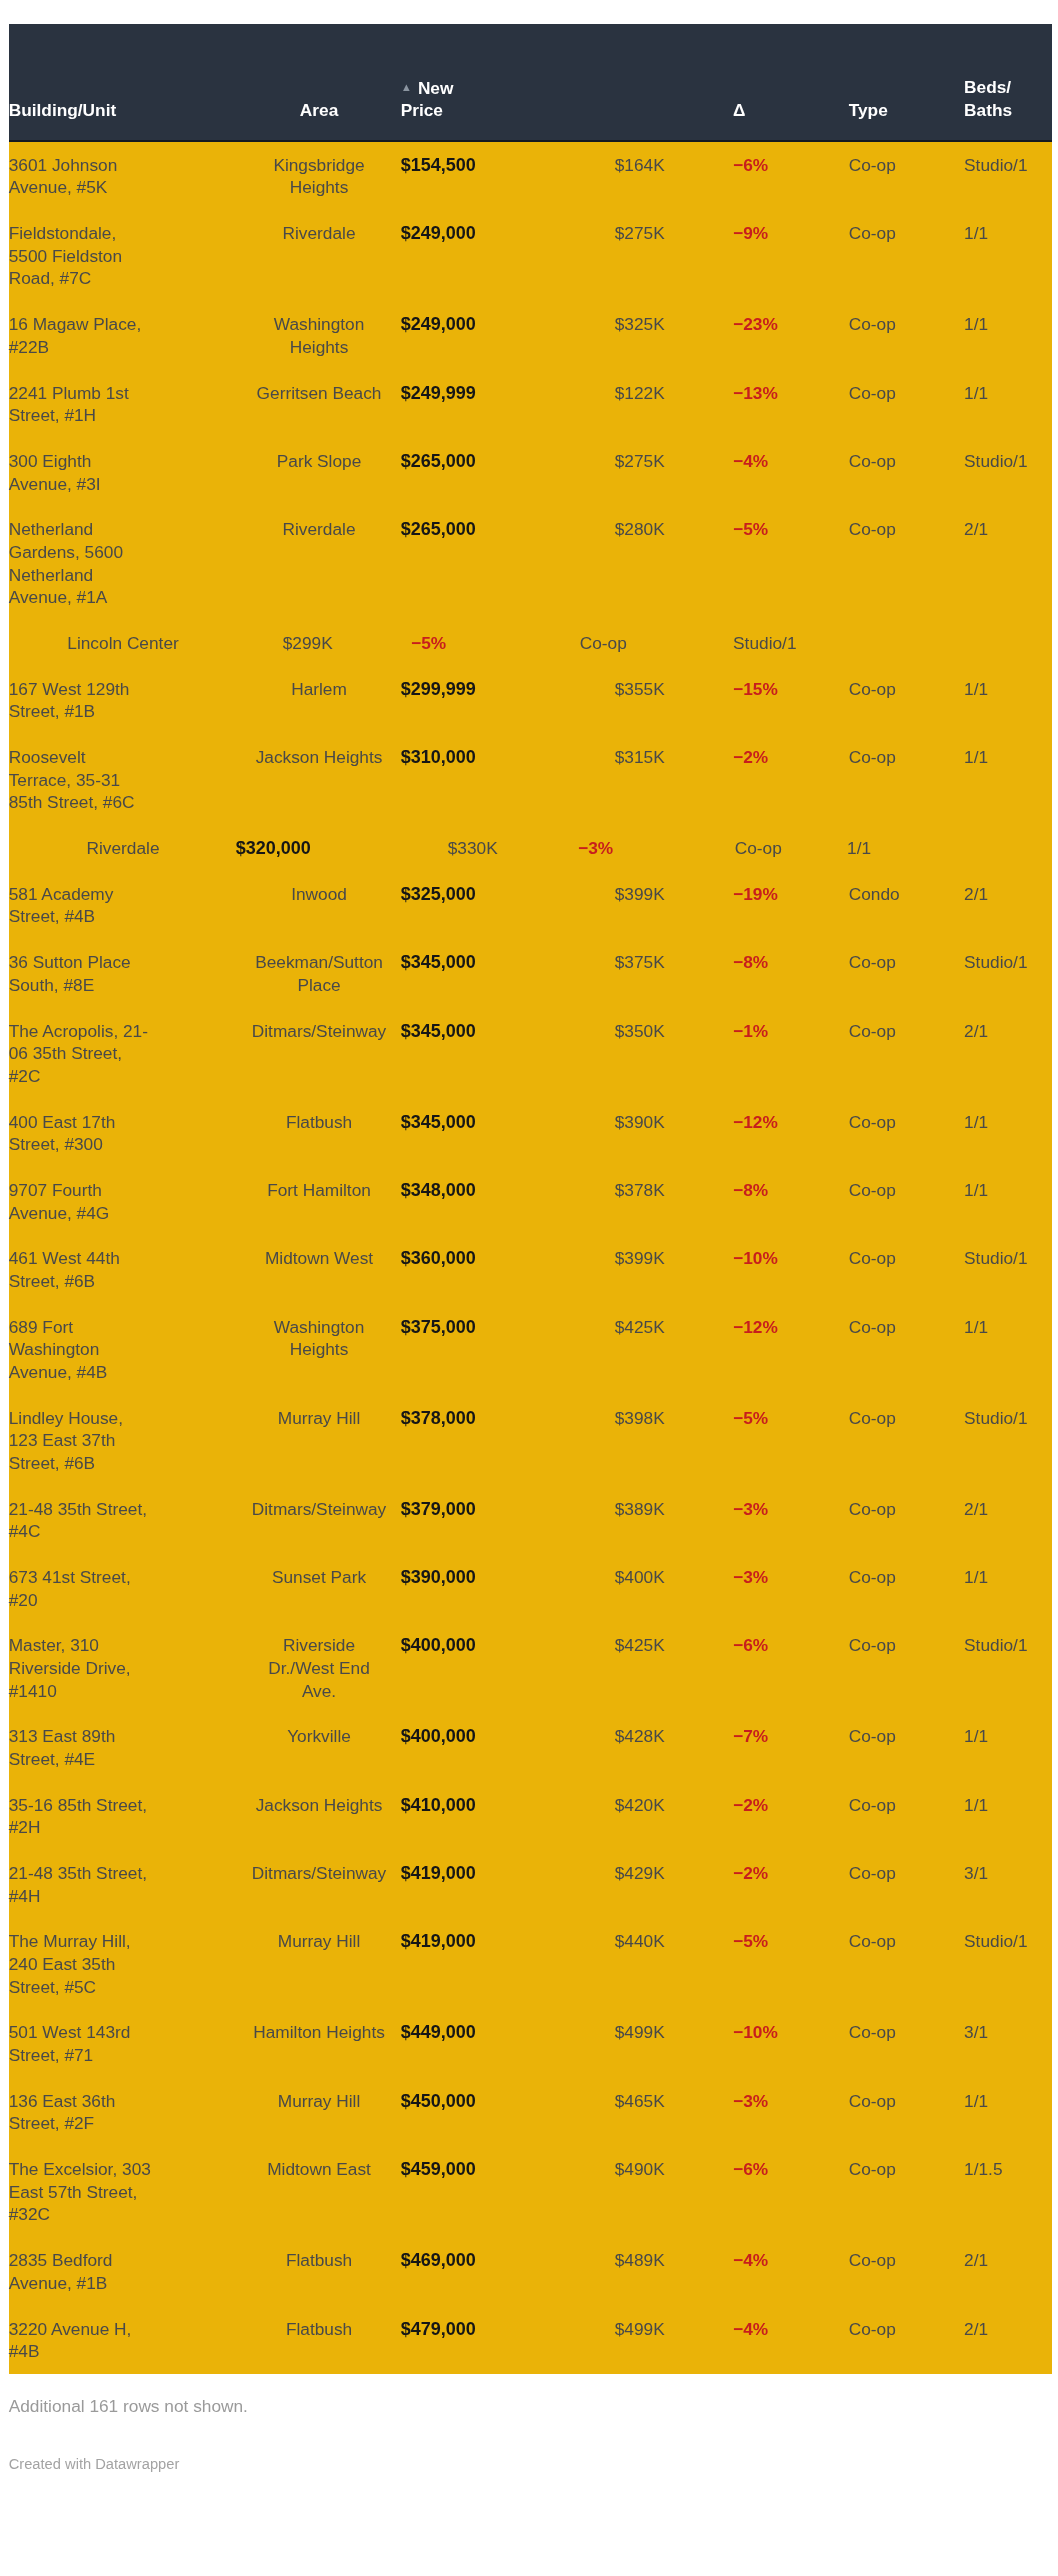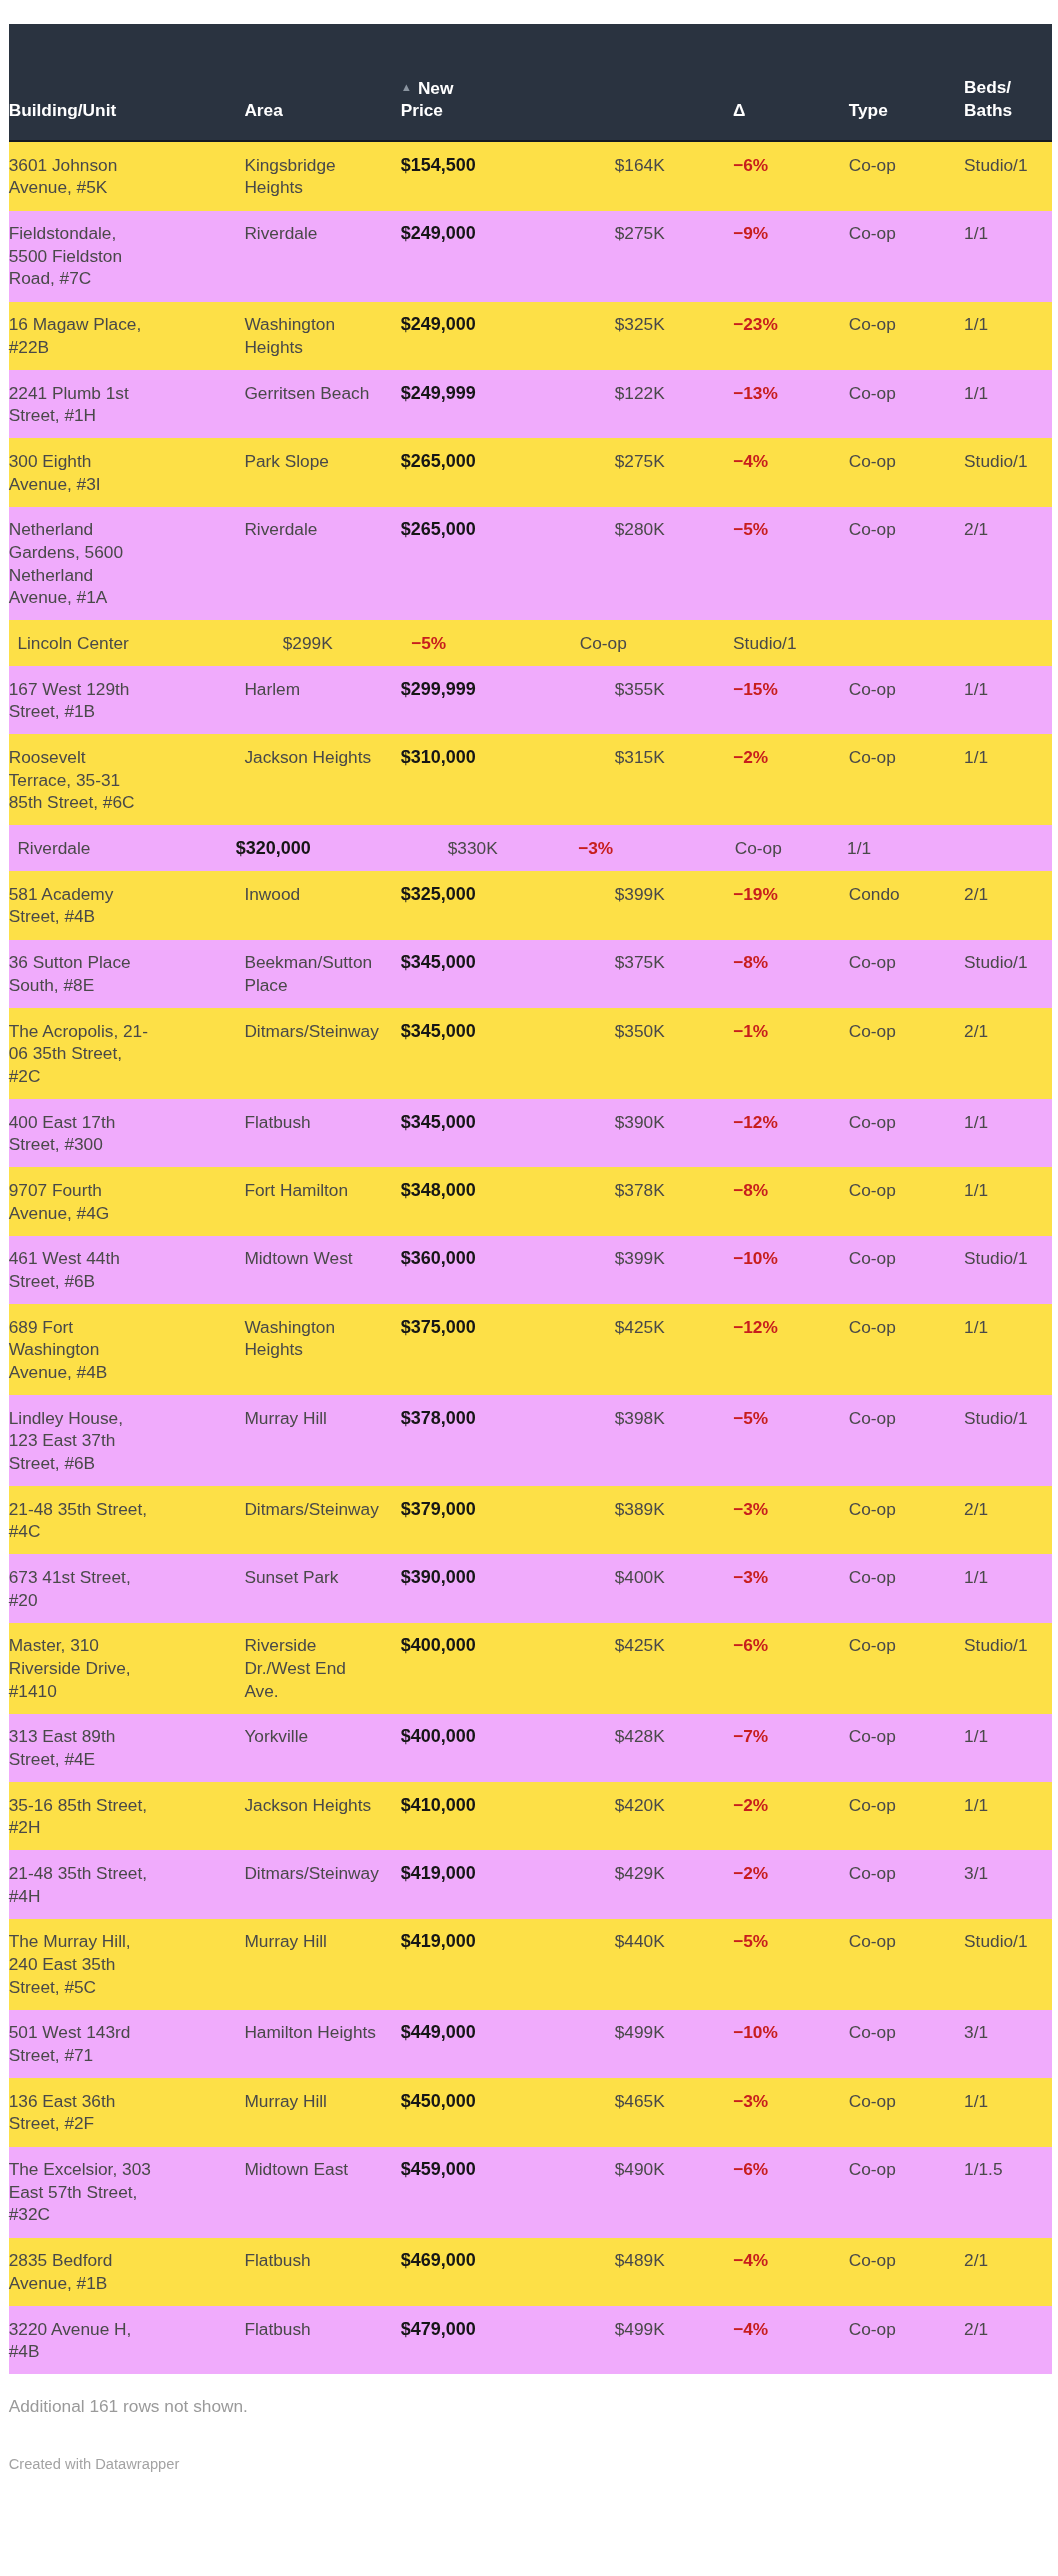--- a/index.html
+++ b/index.html
@@ -38,27 +38,27 @@
     margin-right: 6px;
     vertical-align: 2.6px;
     display: inline-block;
   }
 
   
   .row {
     font-size: 17.3px;
     line-height: 22.6px;
     padding: 11.6px 0;
-    background: #fde047;
-  }
-  .row.alt { background: #f0abfc; }
+    background: #eab308;
+  }
+  .row.alt { background: #eab308; }
 
   .cell { min-width: 0; }
   .c1 { padding-left: 0; padding-right: 17.3px; white-space: pre-line; }
-  .c2 { padding-left: 8.7px; padding-right: 7px;  white-space: pre-line; }
+  .c2 { padding-left: 8.7px; padding-right: 7px;  white-space: pre-line; text-align: center; }
   .c3 { text-align: left; padding-right: 8.7px; }
   .row .c3 { font-weight: bold; font-size: 18px; color: #161616; }
   .c4 { padding-left: 47px; }
   .c5 { padding-left: 10.4px; }
   .row .c5 { font-weight: bold; color: #c71e1d; }
   .c6 { padding-left: 12px; }
   .c7 { padding-left: 10.4px; white-space: pre-line; }
 
   
   .note {

